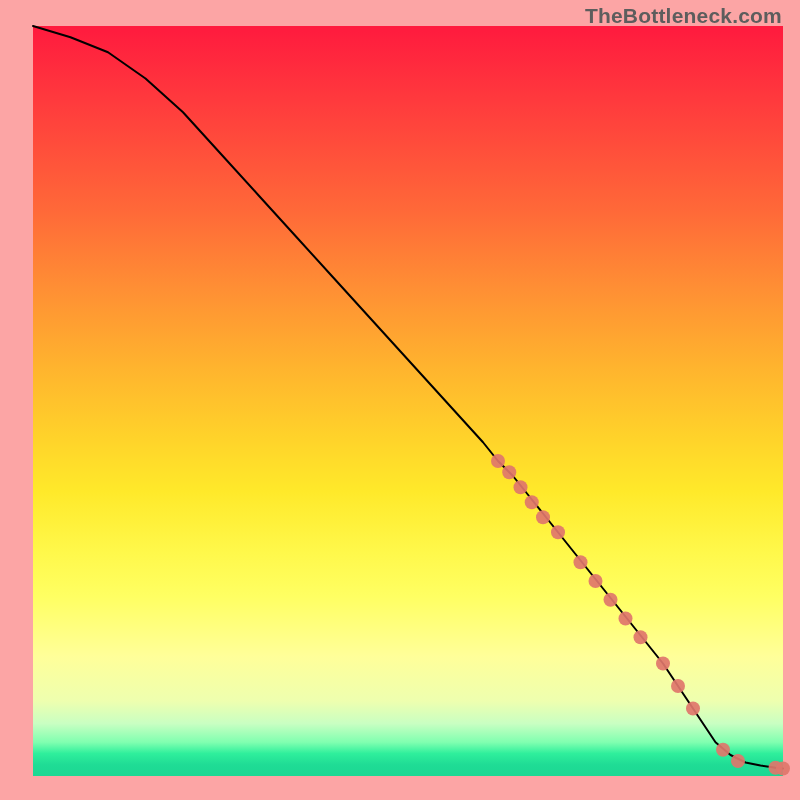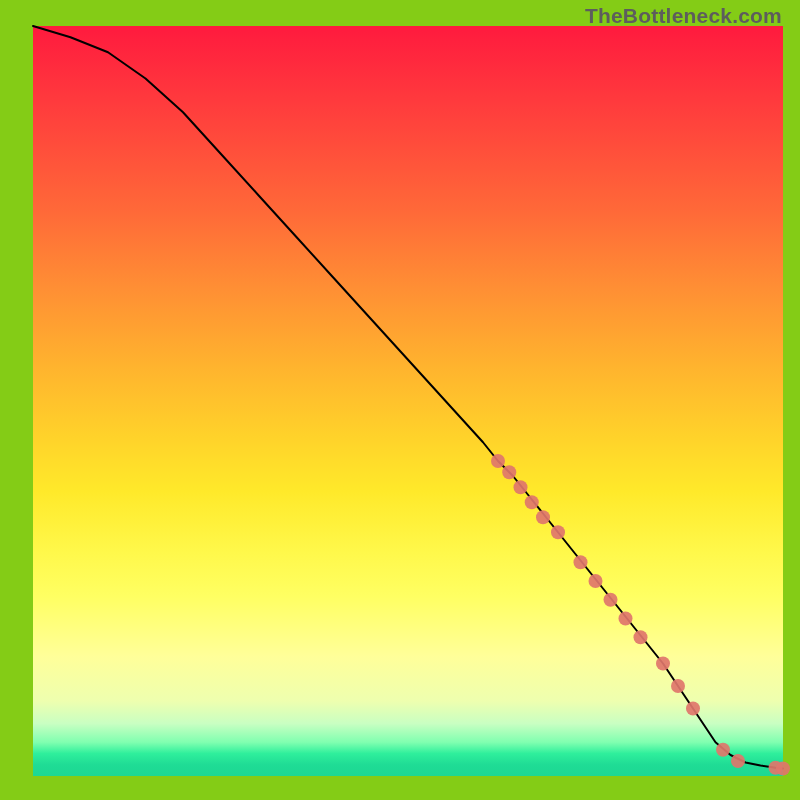--- a/index.html
+++ b/index.html
@@ -8,21 +8,21 @@
     width: 800px;
     height: 800px;
     background: #000;
     overflow: hidden;
     font-family: Arial, Helvetica, sans-serif;
   }
   .frame {
     position: relative;
     width: 800px;
     height: 800px;
-    background: #84cc16;
+    background: #fca5a5;
   }
   .plot-rect {
     position: absolute;
     background: linear-gradient(
       to bottom,
       #ff1a3e 0%,
       #ff3a3d 10%,
       #ff6a38 25%,
       #ff8f34 35%,
       #ffb22e 45%,

